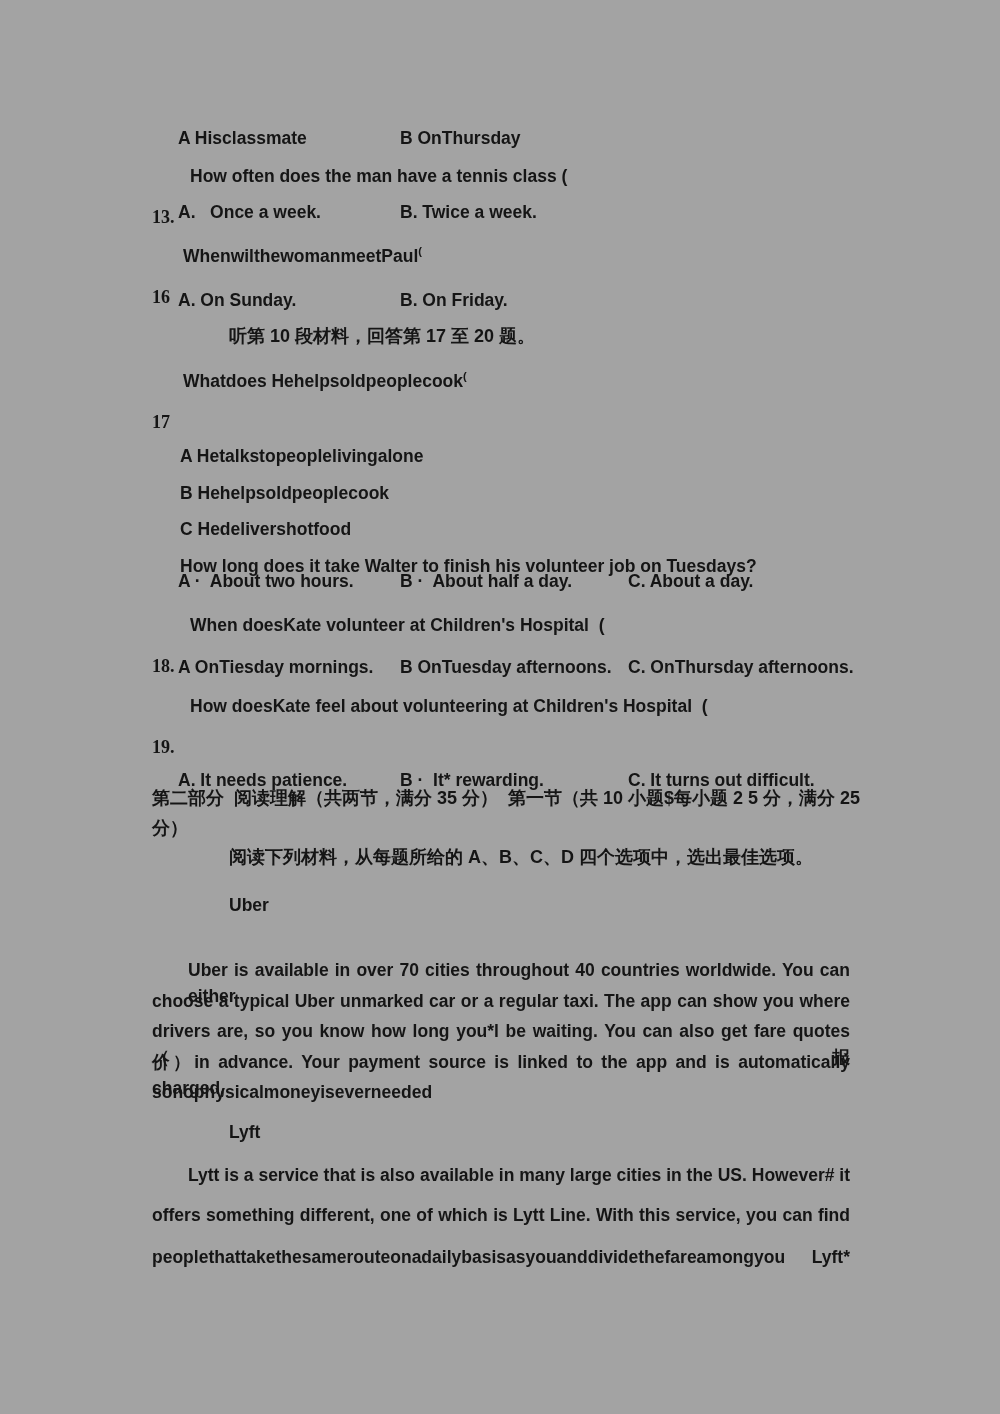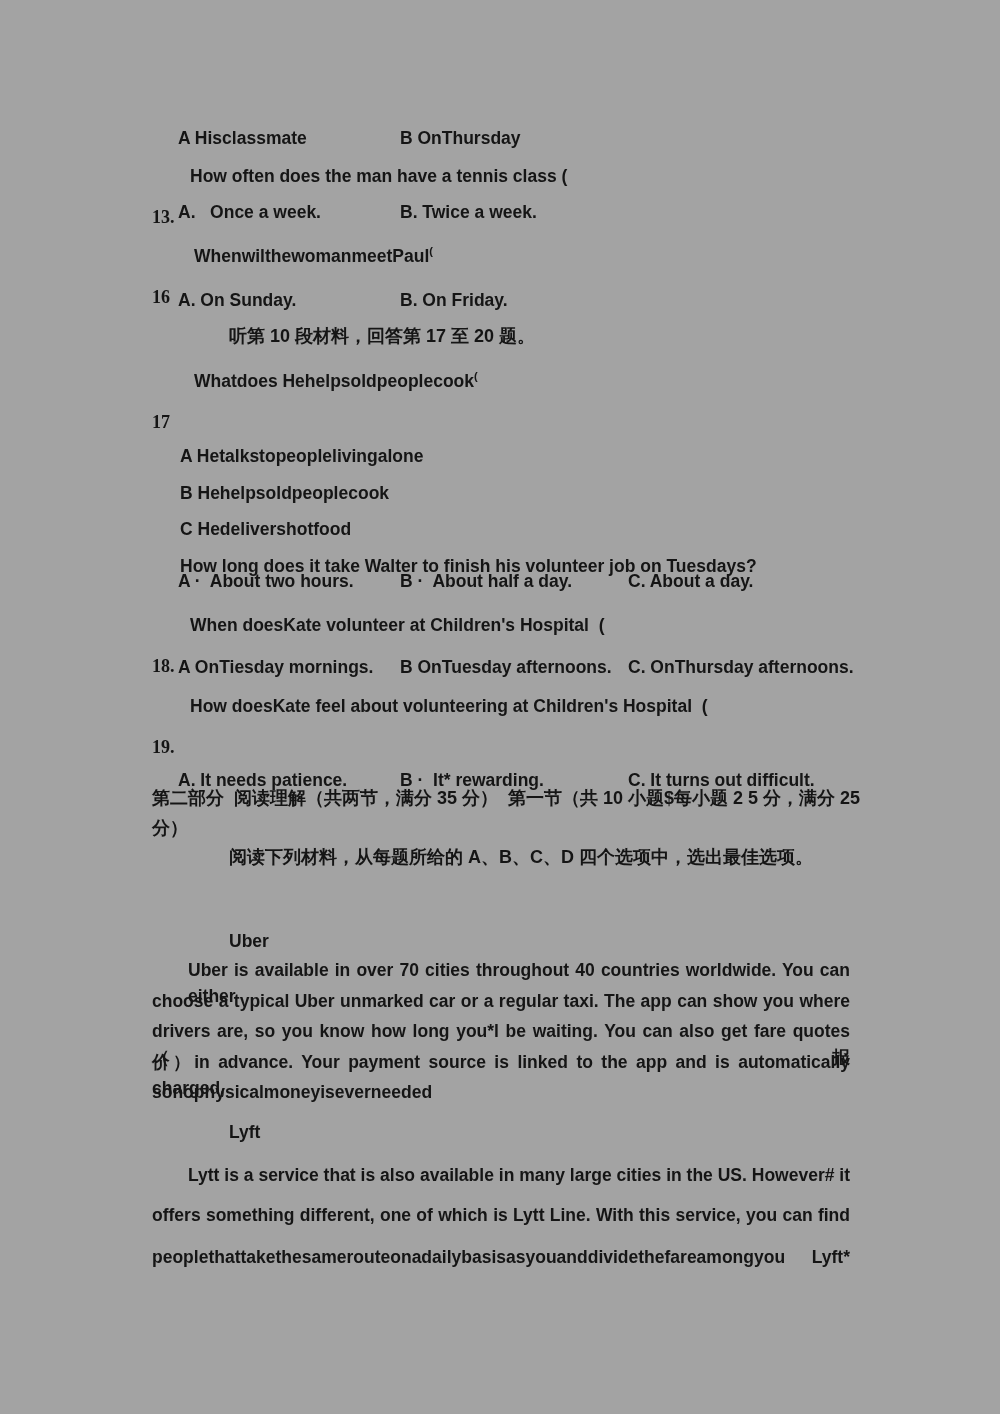--- a/index.html
+++ b/index.html
@@ -11,21 +11,21 @@
     color:#151515;
     overflow:hidden;
     font-family:"Liberation Sans","DejaVu Sans",sans-serif;
   }
   .row{position:absolute;left:152px;right:150px;height:26px;line-height:26px;}
   .en{font-weight:700;font-size:17.5px;}
   .ps{font-weight:600;font-size:17.5px;}
   .zh{font-weight:700;font-size:18px;}
   .num{position:absolute;left:0;top:0;font-family:"Liberation Serif","DejaVu Serif",serif;font-weight:700;font-size:18px;white-space:pre;margin-top:41px;}
   .qt{position:absolute;left:38px;top:0;white-space:pre;}
-  .qt31{position:absolute;left:42px;top:0;white-space:pre;}
+  .qt31{position:absolute;left:31px;top:0;white-space:pre;}
   .cA{position:absolute;left:26px;top:0;white-space:pre;}
   .cB{position:absolute;left:248px;top:0;white-space:pre;}
   .cC{position:absolute;left:476px;top:0;white-space:pre;}
   .o28{position:absolute;left:28px;top:0;white-space:pre;margin-top:32px;}
   .ind36{position:absolute;left:36px;top:0;white-space:pre;padding-left:41px;}
   .at0{position:absolute;left:0;top:0;white-space:pre;}
   .pline{position:absolute;left:152px;right:150px;line-height:26px;text-align:justify;text-align-last:justify;}
   .pind{padding-left:36px;}
   .pleft{text-align:right;text-align-last:left;}
   .flexline{position:absolute;left:152px;right:150px;line-height:26px;display:flex;justify-content:space-between;}
@@ -109,21 +109,21 @@
   <div class="row zh" style="top:785px">
     <span class="at0">第二部分  阅读理解（共两节，满分 35 分）  第一节（共 10 小题$每小题 2 5 分，满分 25</span>
   </div>
   <div class="row zh" style="top:815px">
     <span class="at0">分）</span>
   </div>
   <div class="row zh" style="top:844px">
     <span class="ind36">阅读下列材料，从每题所给的 A、B、C、D 四个选项中，选出最佳选项。</span>
   </div>
 
-  <div class="row ps" style="top:928px">
+  <div class="row ps" style="top:892px">
     <span class="ind36">Uber</span>
   </div>
   <div class="pline ps pind" style="top:957px">Uber is available in over 70 cities throughout 40 countries worldwide. You can either</div>
   <div class="pline ps" style="top:988px">choose a typical Uber unmarked car or a regular taxi. The app can show you where</div>
   <div class="pline ps" style="top:1018px">drivers are, so you know how long you*l be waiting. You can also get fare quotes（报</div>
   <div class="pline ps" style="top:1049px">价）in advance. Your payment source is linked to the app and is automatically charged,</div>
   <div class="pline ps pleft" style="top:1079px">sonophysicalmoneyiseverneeded</div>
 
   <div class="row ps" style="top:1119px">
     <span class="ind36">Lyft</span>

